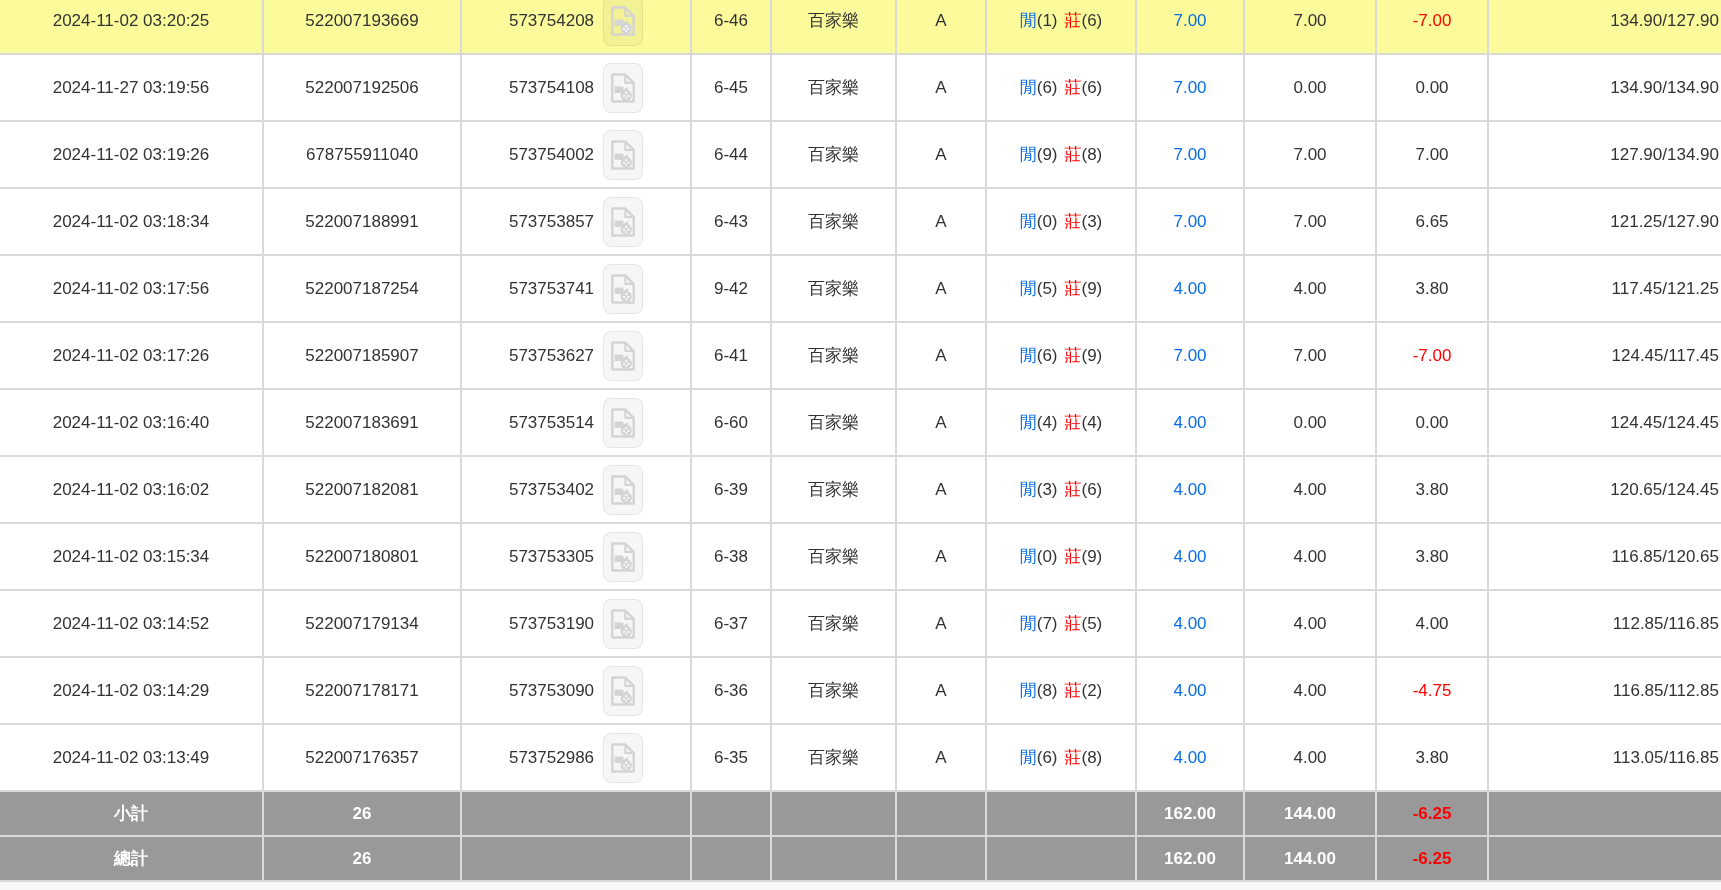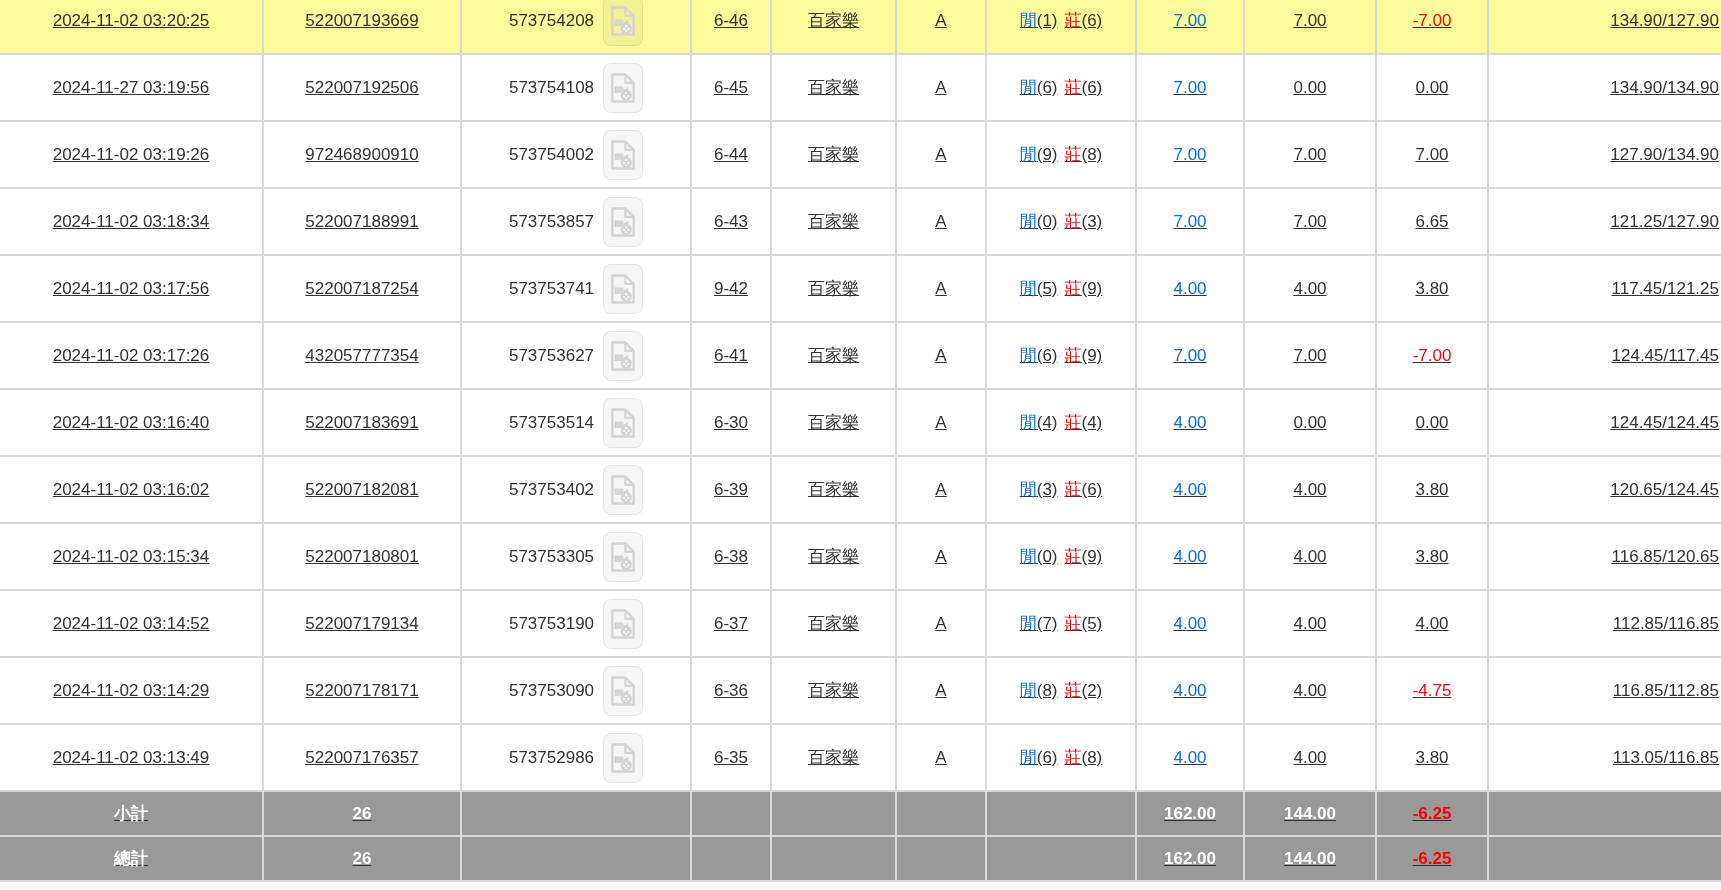--- a/index.html
+++ b/index.html
@@ -2,21 +2,21 @@
 <html><head>
 <meta charset="utf-8">
 <style>
   html,body{margin:0;padding:0;}
   body{
     width:1721px;height:890px;overflow:hidden;
     background:#f8f8f8;
     font-family:"Liberation Sans","DejaVu Sans",sans-serif;
     font-size:17px;color:#333;
   }
-  .viewport{width:1721px;height:890px;overflow:hidden;position:relative;text-decoration:underline;}
+  .viewport{width:1721px;height:890px;overflow:hidden;position:relative;}
   table{
     border-collapse:collapse;table-layout:fixed;
     width:1729px;margin-top:-14px;margin-left:-2px;
     background:#fff;
   }
   td{
     border:2px solid #d9d9d9;
     text-align:center;vertical-align:middle;
     padding:0;overflow:hidden;white-space:nowrap;
   }
@@ -114,21 +114,21 @@
     <td class="c-table"><span>A</span></td>
     <td class="c-result"><span class="lbl-p">閒</span><span>(6)</span><span class="gap"></span><span class="lbl-b">莊</span><span>(6)</span></td>
     <td class="c-bet"><span>7.00</span></td>
     <td class="c-valid"><span>0.00</span></td>
     <td class="c-win"><span>0.00</span></td>
     <td class="c-bal"><span>134.90/134.90</span></td>
   </tr>
 
   <tr class="data-row">
     <td class="c-time"><span>2024-11-02 03:19:26</span></td>
-    <td class="c-betid"><span>972468900910</span></td>
+    <td class="c-betid"><span>678755911040</span></td>
     <td class="c-gameid">
       <span class="cellwrap">
         <span>573754002</span>
         <span class="video-btn">
           <svg width="26" height="34" viewBox="0 0 28 34" fill="none">
             <path d="M2.5 2.5 h14 l9 9 v20 h-23 z" stroke="#d4d4d4" stroke-width="2.6" fill="none" stroke-linejoin="round"></path>
             <path d="M16.5 2.5 v9 h9" stroke="#d4d4d4" stroke-width="2.2" fill="none" stroke-linejoin="round"></path>
             <path d="M5 15.5 h8.5 a1 1 0 0 1 1 1 v5 a1 1 0 0 1 -1 1 h-8.5 z M14.5 19 l5 -3 v8 l-5 -3 z" fill="#d4d4d4"></path>
             <circle cx="17.5" cy="25" r="6" fill="#d4d4d4"></circle>
             <circle cx="17.5" cy="22.6" r="1.2" fill="#fbfbfb"></circle>
@@ -204,21 +204,21 @@
     <td class="c-table"><span>A</span></td>
     <td class="c-result"><span class="lbl-p">閒</span><span>(5)</span><span class="gap"></span><span class="lbl-b">莊</span><span>(9)</span></td>
     <td class="c-bet"><span>4.00</span></td>
     <td class="c-valid"><span>4.00</span></td>
     <td class="c-win"><span>3.80</span></td>
     <td class="c-bal"><span>117.45/121.25</span></td>
   </tr>
 
   <tr class="data-row">
     <td class="c-time"><span>2024-11-02 03:17:26</span></td>
-    <td class="c-betid"><span>432057777354</span></td>
+    <td class="c-betid"><span>522007185907</span></td>
     <td class="c-gameid">
       <span class="cellwrap">
         <span>573753627</span>
         <span class="video-btn">
           <svg width="26" height="34" viewBox="0 0 28 34" fill="none">
             <path d="M2.5 2.5 h14 l9 9 v20 h-23 z" stroke="#d4d4d4" stroke-width="2.6" fill="none" stroke-linejoin="round"></path>
             <path d="M16.5 2.5 v9 h9" stroke="#d4d4d4" stroke-width="2.2" fill="none" stroke-linejoin="round"></path>
             <path d="M5 15.5 h8.5 a1 1 0 0 1 1 1 v5 a1 1 0 0 1 -1 1 h-8.5 z M14.5 19 l5 -3 v8 l-5 -3 z" fill="#d4d4d4"></path>
             <circle cx="17.5" cy="25" r="6" fill="#d4d4d4"></circle>
             <circle cx="17.5" cy="22.6" r="1.2" fill="#fbfbfb"></circle>
@@ -252,21 +252,21 @@
             <path d="M5 15.5 h8.5 a1 1 0 0 1 1 1 v5 a1 1 0 0 1 -1 1 h-8.5 z M14.5 19 l5 -3 v8 l-5 -3 z" fill="#d4d4d4"></path>
             <circle cx="17.5" cy="25" r="6" fill="#d4d4d4"></circle>
             <circle cx="17.5" cy="22.6" r="1.2" fill="#fbfbfb"></circle>
             <circle cx="15.2" cy="25.6" r="1.2" fill="#fbfbfb"></circle>
             <circle cx="19.8" cy="25.6" r="1.2" fill="#fbfbfb"></circle>
             <circle cx="17.5" cy="27.9" r="1.1" fill="#fbfbfb"></circle>
           </svg>
         </span>
       </span>
     </td>
-    <td class="c-round"><span>6-30</span></td>
+    <td class="c-round"><span>6-60</span></td>
     <td class="c-game"><span>百家樂</span></td>
     <td class="c-table"><span>A</span></td>
     <td class="c-result"><span class="lbl-p">閒</span><span>(4)</span><span class="gap"></span><span class="lbl-b">莊</span><span>(4)</span></td>
     <td class="c-bet"><span>4.00</span></td>
     <td class="c-valid"><span>0.00</span></td>
     <td class="c-win"><span>0.00</span></td>
     <td class="c-bal"><span>124.45/124.45</span></td>
   </tr>
 
   <tr class="data-row">

